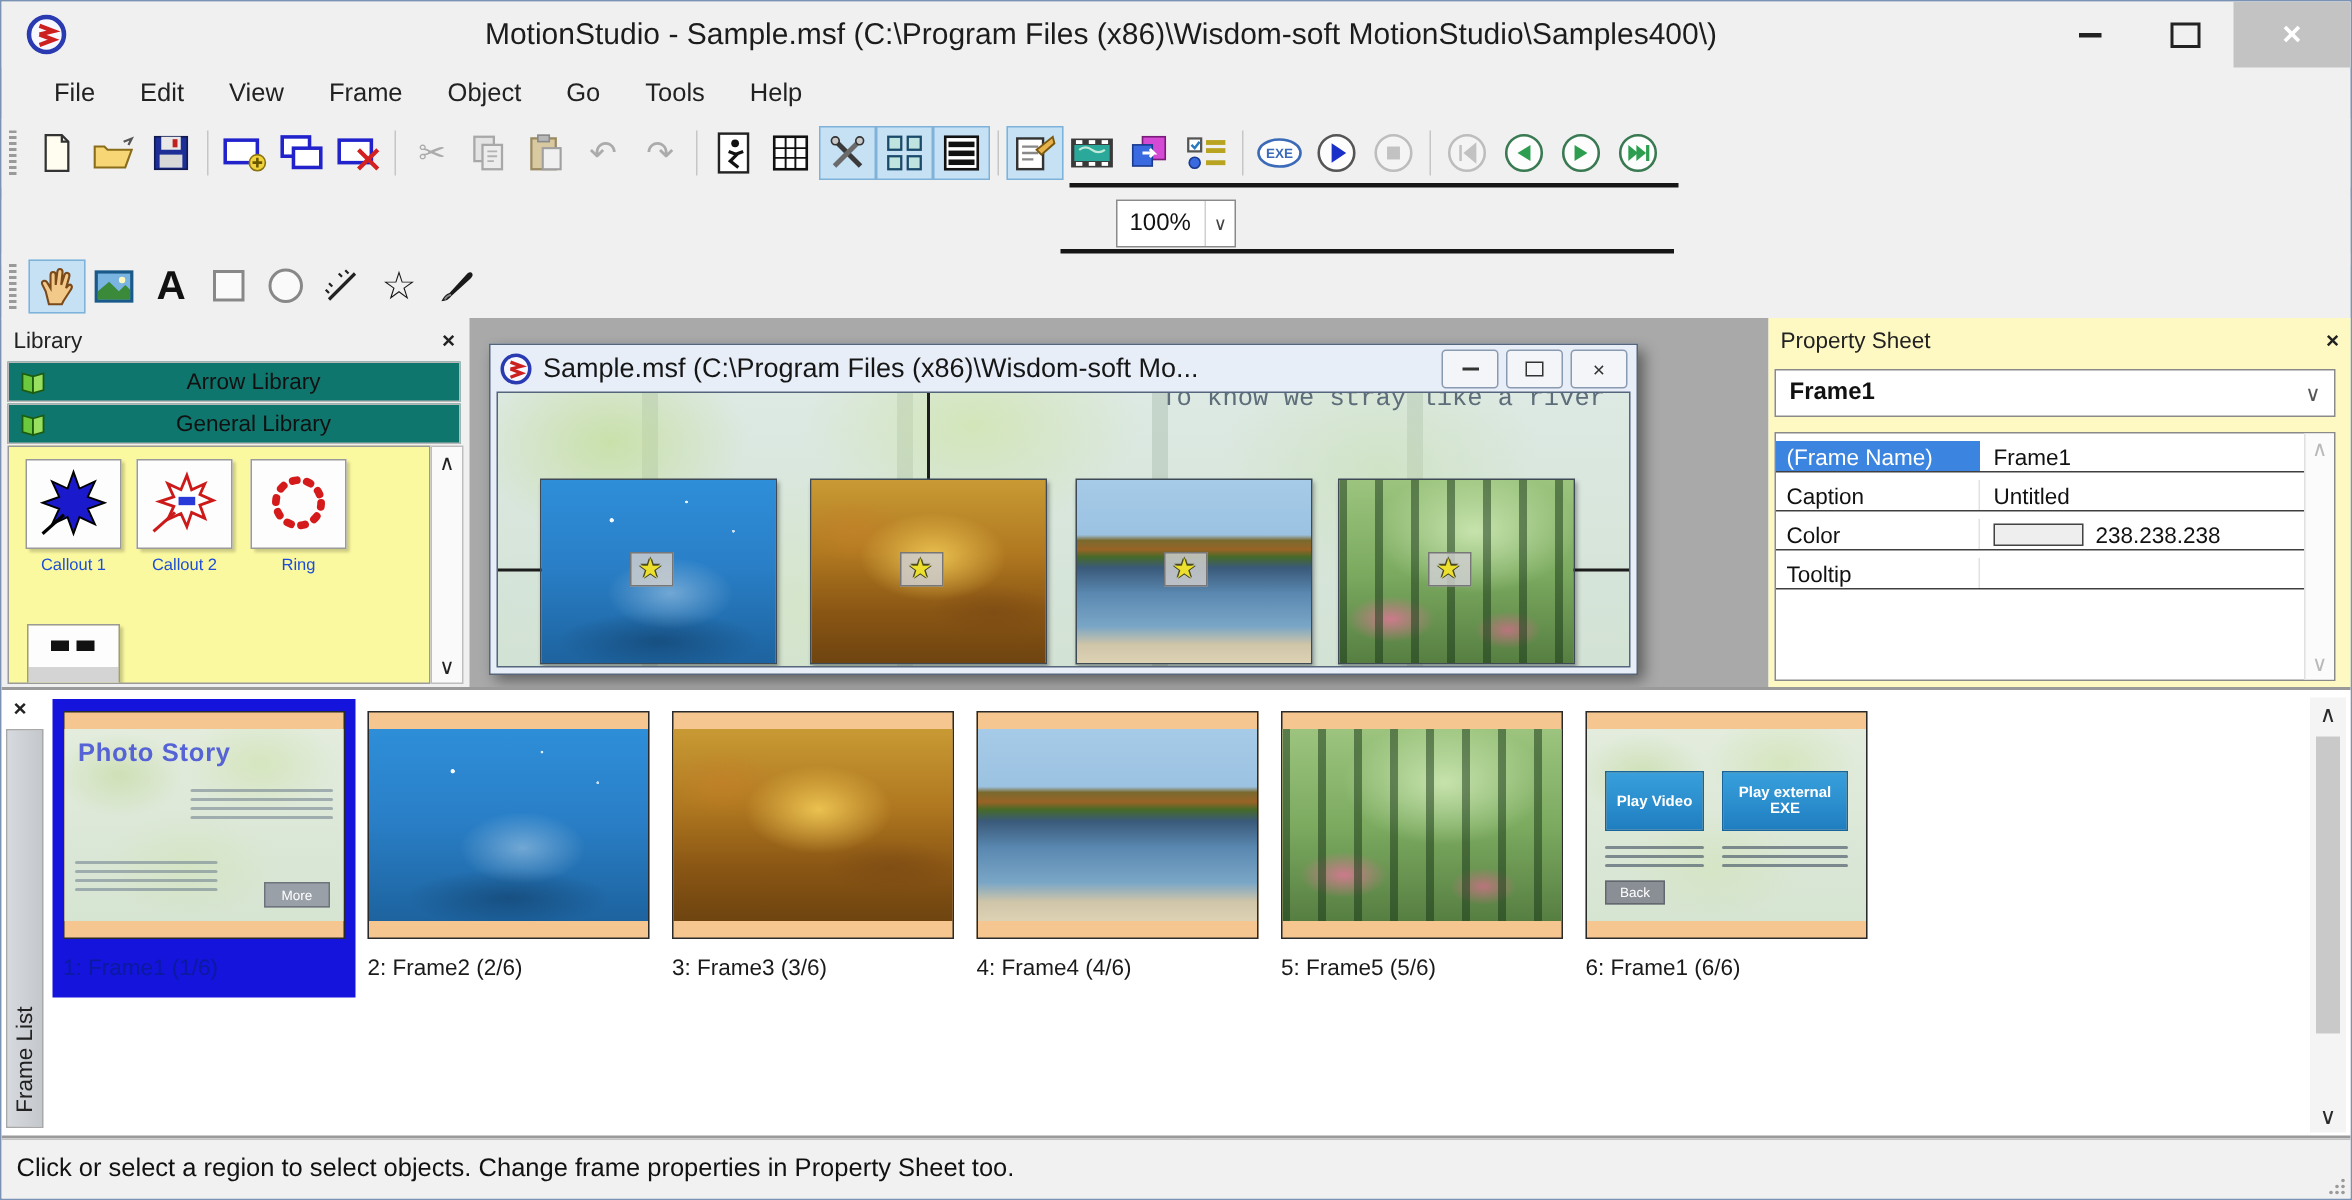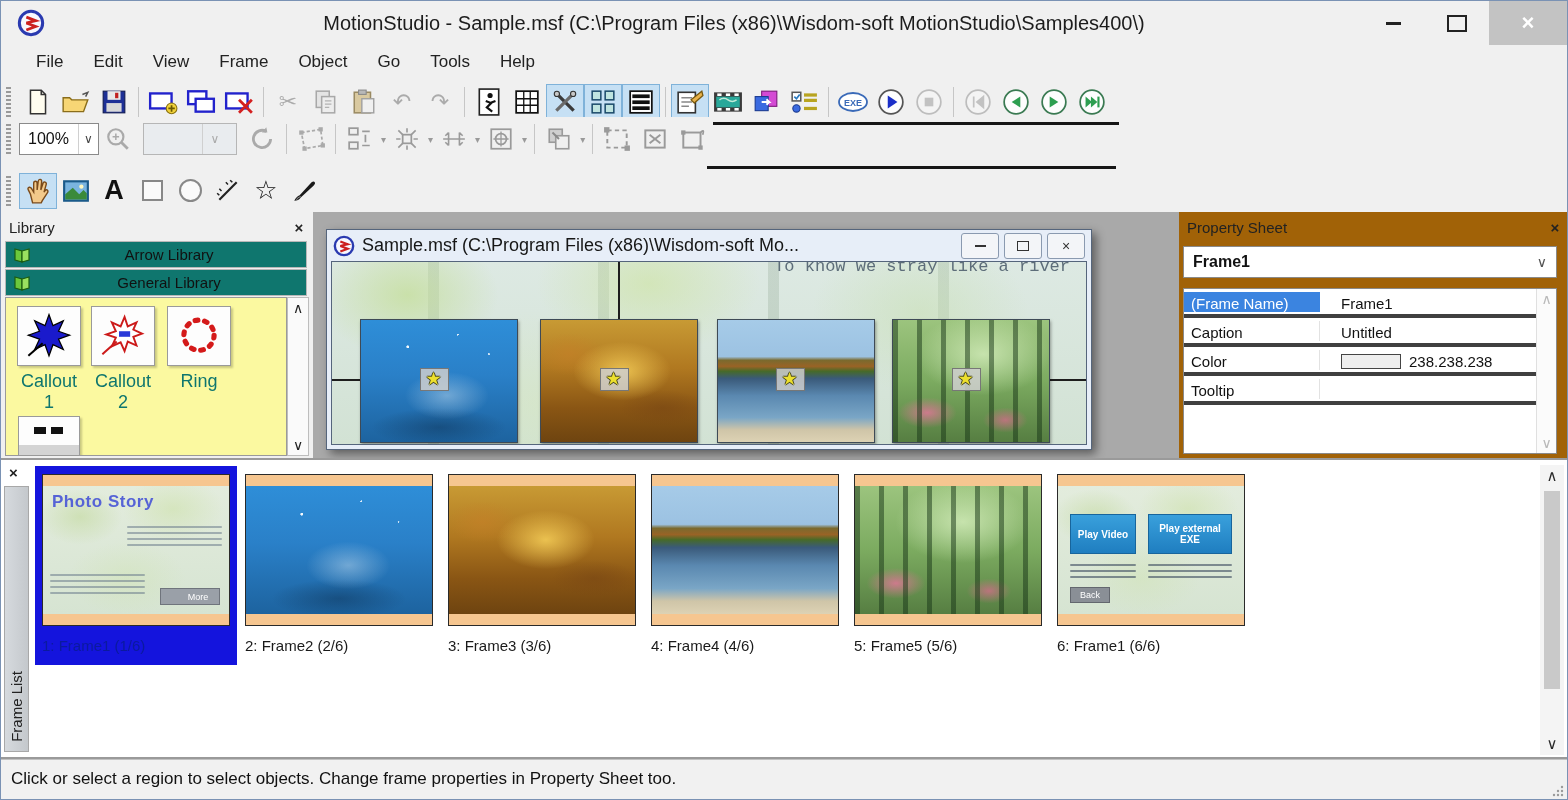--- a/index.html
+++ b/index.html
@@ -18,21 +18,21 @@
   .wc-close{width:78px;background:#c3c3c3;color:#fff;font-size:22px;font-weight:bold;}
 
   
   .menubar{position:absolute;left:0;top:44px;right:0;height:34px;display:flex;align-items:center;
            padding-left:20px;font-size:17px;color:#222;}
   .menu-item{padding:4px 15px;}
 
   
   .tb{position:absolute;left:0;right:0;display:flex;align-items:center;background:#f0f0f0;}
   .tb1{top:78px;height:46px;}
-  .tb2{top:116px;height:44px;}
+  .tb2{top:132px;height:44px;flex-direction:column;}
   .tb3{top:168px;height:43px;border-bottom:1px solid #d8d8d8;}
   .grip{width:5px;height:30px;margin:0 8px 0 5px;
         background:repeating-linear-gradient(180deg,#9a9a9a 0 2px,#f0f0f0 2px 4px);}
   .tbtn{width:38px;height:36px;display:flex;align-items:center;justify-content:center;position:relative;flex:none;}
   .tbtn.hl{background:#c6e0f4;border:1px solid #7fb2d9;width:36px;height:34px;}
   .sep{width:1px;height:30px;background:#c6c6c6;margin:0 5px;flex:none;}
   .glyph{font-size:22px;line-height:1;color:#222;}
   .glyph.dis{color:#ababab;}
   .drop{font-size:10px;color:#9a9a9a;margin:0 2px;flex:none;}
   .underline{position:absolute;height:3px;background:#161616;}
@@ -55,21 +55,21 @@
   .lib-group{position:absolute;left:4px;right:6px;height:27px;background:#0f766e;border:1px solid #b8b8b8;
              display:flex;align-items:center;font-size:15px;color:#111;box-sizing:border-box;}
   .lib-group .gl{flex:1;text-align:center;}
   .lib-g1{top:29px;} .lib-g2{top:57px;}
   .bookicon{width:20px;height:20px;margin-left:6px;flex:none;}
   .lib-yellow{position:absolute;left:4px;right:26px;top:85px;bottom:2px;background:#fbf9a0;
               border:1px solid #9a9a9a;overflow:hidden;}
   .lib-item{position:absolute;width:66px;text-align:center;}
   .lib-tile{width:62px;height:58px;background:#fdfdfd;border:1px solid #9a9a9a;box-shadow:2px 2px 2px rgba(0,0,0,.2);
             display:flex;align-items:center;justify-content:center;margin:0 auto;}
-  .lib-label{font-size:18px;color:#0f766e;margin-top:5px;}
+  .lib-label{font-size:11px;color:#1d4ed8;margin-top:5px;}
   .lib-scroll{position:absolute;right:4px;top:85px;bottom:2px;width:22px;background:#fafafa;border:1px solid #bdbdbd;
               display:flex;flex-direction:column;justify-content:space-between;align-items:center;box-sizing:border-box;}
   .scr-ar{font-size:14px;color:#222;padding:2px 0;}
 
   
   .workspace{position:absolute;left:312px;top:211px;width:866px;height:246px;background:#a9a9a9;}
   .mdi{position:absolute;left:13px;top:17px;width:764px;height:219px;background:#e7eef8;
        border:1px solid #55657c;box-shadow:4px 4px 9px rgba(0,0,0,.45);}
   .mdi-title{height:31px;display:flex;align-items:center;padding:0 6px;font-size:18px;color:#161616;white-space:nowrap;}
   .mdi-title .mtxt{flex:1;overflow:hidden;}
@@ -88,26 +88,26 @@
       linear-gradient(180deg,#dde9e3,#d2e2d4); font-family: Liberation Mono, monospace;}
   .poem{position:absolute;top:-7px;right:16px;text-align:right;font-size:17px;line-height:23px;color:#5d6d79;}
   .ithumb{position:absolute;top:57px;width:156px;height:122px;border:1px solid #3e4a56;
           box-shadow:1px 2px 3px rgba(0,0,0,.35);}
   .conn{position:absolute;background:#1d1d1d;}
   .marker-box{position:absolute;width:27px;height:21px;background:rgba(206,206,206,.85);border:1px solid #777;}
   .star-marker{position:absolute;font-size:25px;color:#ecdf2d;
                text-shadow:-1px 0 0 #4a4a20,1px 0 0 #4a4a20,0 -1px 0 #4a4a20,0 1px 0 #4a4a20;}
 
   
-  .props{position:absolute;left:1178px;top:211px;width:390px;height:246px;background:#a16207;}
+  .props{position:absolute;left:1178px;top:211px;width:390px;height:246px;background:#fef9c3;}
   .prop-sel{position:absolute;left:4px;right:12px;top:34px;height:32px;background:#fff;border:1px solid #8a8a8a;
             display:flex;align-items:center;font-size:16px;font-weight:bold;color:#111;padding-left:9px;box-sizing:border-box;}
   .prop-sel .pschev{position:absolute;right:9px;font-weight:normal;font-size:14px;color:#555;}
   .prop-grid{position:absolute;left:4px;right:12px;top:76px;bottom:4px;background:#fff;border:1px solid #8a8a8a;}
-  .prow{display:flex;height:25px;border-bottom:4px solid #404040;font-size:15px;align-items:center;gap:12px;}
+  .prow{display:flex;height:25px;border-bottom:1px solid #404040;font-size:15px;align-items:flex-end;}
   .pname{width:136px;padding:3px 7px 0;border-right:1px solid #e2e2e2;color:#111;box-sizing:border-box;}
   .prow.sel .pname{background:#3b84e0;border-right-color:#3b84e0;color:#fff;}
   .pval{flex:1;padding:3px 9px 0;color:#111;white-space:nowrap;overflow:hidden;}
   .swatch{display:inline-block;width:58px;height:13px;border:1px solid #444;background:#eeeeee;
           vertical-align:-2px;margin-right:8px;}
   .pscroll{position:absolute;right:0;top:0;bottom:0;width:19px;border-left:1px solid #e0e0e0;background:#fbfbfb;
            display:flex;flex-direction:column;justify-content:space-between;align-items:center;}
   .pscroll .scr-ar{color:#b9b9b9;}
 
   
@@ -151,21 +151,21 @@
     radial-gradient(ellipse 72px 46px at 70% 18%, rgba(202,224,162,.5), transparent 70%),
     radial-gradient(ellipse 84px 52px at 45% 72%, rgba(207,227,177,.45), transparent 70%),
     linear-gradient(180deg,#e3ecdd,#d6e4d2);}
 
   .story-title{position:absolute;left:9px;top:6px;font-size:17px;font-weight:bold;color:#5663d6;letter-spacing:.5px;}
   .tblock{position:absolute;}
   .tb-r{right:7px;top:36px;width:95px;}
   .tb-bl{left:7px;bottom:16px;width:95px;}
   .tline{height:2px;background:rgba(108,124,140,.55);margin:4px 0;border-radius:1px;}
   .more-btn{position:absolute;right:9px;bottom:9px;width:42px;height:15px;background:#9aa0a8;border:1px solid #6f747c;
-            color:#fff;font-size:9px;display:flex;align-items:center;justify-content:center;padding-left:16px;}
+            color:#fff;font-size:9px;display:flex;align-items:center;justify-content:center;}
   .menu-btn{position:absolute;top:28px;height:40px;background:linear-gradient(180deg,#39a0dc,#1f7ec0);
             border:1px solid #18659c;color:#fff;font-size:10px;font-weight:bold;display:flex;align-items:center;
             justify-content:center;text-align:center;padding:0 3px;box-sizing:border-box;}
   .mb1{left:12px;width:66px;} .mb2{left:90px;width:84px;}
   .cap1{left:12px;top:74px;width:66px;} .cap2{left:90px;top:74px;width:84px;}
   .tblock .tline.dk{background:rgba(60,75,95,.6);}
   .back-btn{position:absolute;left:12px;bottom:11px;width:38px;height:14px;background:#8a8f96;border:1px solid #63676e;
             color:#fff;font-size:9px;display:flex;align-items:center;justify-content:center;}
 
   .flist-scroll{position:absolute;right:5px;top:5px;width:24px;height:290px;background:#f4f4f4;

